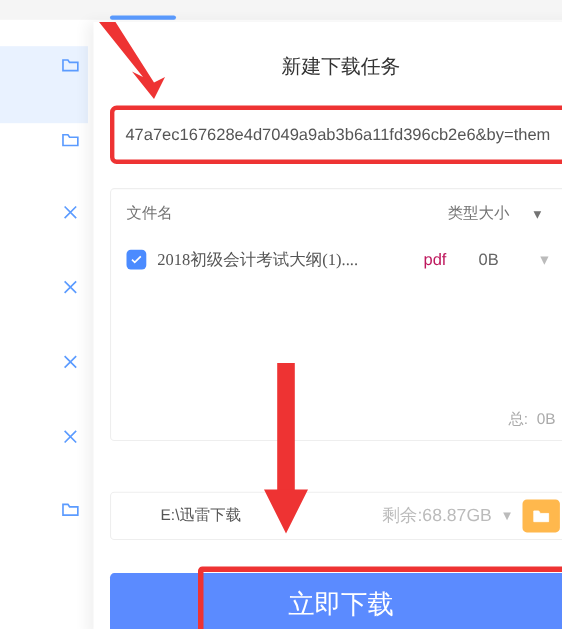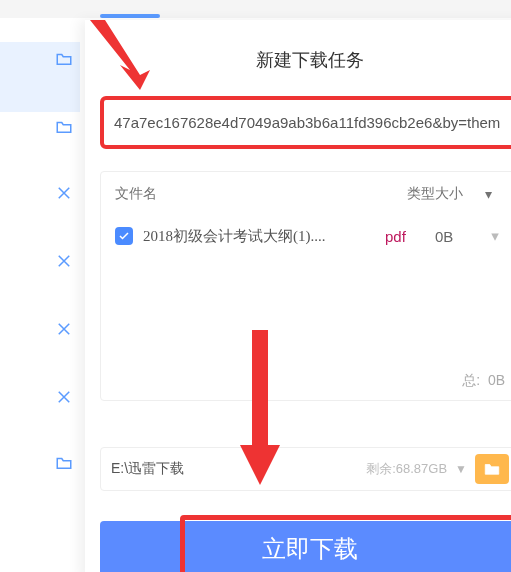--- a/index.html
+++ b/index.html
@@ -32,22 +32,22 @@
   .fp-row { display: flex; align-items: center; height: 40px; color: #555; font-size: 15px; }
   .chk { width: 18px; height: 18px; border-radius: 4px; background: #4b8bff; display: inline-flex; align-items: center; justify-content: center; margin-right: 10px; flex-shrink: 0; }
   .chk svg { width: 12px; height: 12px; stroke: #fff; stroke-width: 3; fill: none; }
   .fname { flex: 1; white-space: nowrap; overflow: hidden; text-overflow: ellipsis; font-family: Liberation Serif, serif; }
   .ftype { width: 50px; color: #be185d; }
   .fsize { width: 50px; color: #666; }
   .fdrop { width: 20px; color: #bbb; text-align: center; }
   .fp-total { position: absolute; right: 14px; bottom: 10px; color: #aaa; font-size: 14px; text-align: right; }
 
   .path-row { margin-top: 46px; display: flex; align-items: center; border: 1px solid #eee; border-radius: 4px; height: 44px; padding: 0 10px; }
-  .path-text { flex: 1; font-size: 14px; color: #555; }
-  .path-remain { font-size: 13px; color: #bbb; }
+  .path-text { flex: 1; font-size: 14px; color: #555; margin-left: 35px; }
+  .path-remain { font-size: 16px; color: #bbb; }
   .path-caret { color: #bbb; padding: 0 8px; font-size: 12px; }
   .path-folder { width: 34px; height: 30px; background: #ffb84d; border-radius: 4px; display: flex; align-items: center; justify-content: center; }
   .path-folder svg { width: 18px; height: 18px; stroke: #fff; fill: #fff; }
 
   .dl-btn { margin-top: 30px; height: 56px; background: #5b8bff; border-radius: 4px; display: flex; align-items: center; justify-content: center; color: #fff; font-size: 24px; position: relative; cursor: pointer; }
   .dl-overlay { position: absolute; left: 80px; right: -10px; top: -6px; bottom: -10px; border: 5px solid #e33; border-radius: 4px; }
 
   
   .arrow { position: absolute; pointer-events: none; }
   .arrow svg { overflow: visible; }

